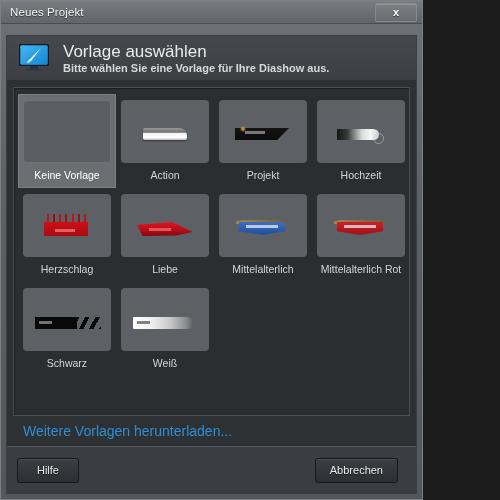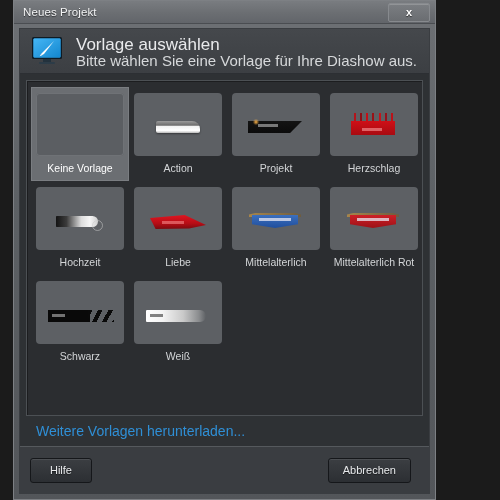--- a/index.html
+++ b/index.html
@@ -11,28 +11,29 @@
     width: 500px;
     height: 500px;
     overflow: hidden;
     font-family: "Liberation Sans", sans-serif;
     -webkit-font-smoothing: antialiased;
   }
 
   
   .window {
     position: absolute;
-    left: 13px; top: 0;
+    left: 0; top: 0;
     width: 423px;
     height: 500px;
     box-sizing: border-box;
     background: linear-gradient(180deg, #6e7175 0%, #5d6165 40%, #53565a 100%);
     border: 1px solid #7d8084;
     display: flex;
     flex-direction: column;
+    gap: 7px;
   }
 
   
   .titlebar {
     position: relative;
     height: 22px;
     flex: 0 0 22px;
     display: flex;
     align-items: center;
     padding-left: 9px;
@@ -100,24 +101,24 @@
     flex-direction: column;
     justify-content: flex-start;
   }
   .header-title {
     font-size: 17px;
     color: #e9eaec;
     line-height: 19px;
     font-weight: normal;
   }
   .header-sub {
-    font-size: 15px;
+    font-size: 11px;
     color: #d6d8da;
     line-height: 14px;
-    font-weight: normal;
+    font-weight: bold;
   }
 
   
   .content-wrap {
     flex: 1 1 auto;
     background: #2e3134;
     padding: 6px 6px 0 6px;
     display: flex;
     flex-direction: column;
   }
@@ -393,33 +394,33 @@
             <div class="thumb">
               <div class="art art-funken"></div>
               <div class="art art-funken-spark"></div>
               <div class="art art-funken-text"></div>
             </div>
             <div class="tile-label">Projekt</div>
           </div>
 
           <div class="tile">
             <div class="thumb">
+              <div class="art art-hochzeit"></div>
+              <div class="art art-hochzeit-ring"></div>
+            </div>
+            <div class="tile-label">Hochzeit</div>
+          </div>
+
+          <div class="tile">
+            <div class="thumb">
               <div class="art art-herz-spikes"></div>
               <div class="art art-herz"></div>
               <div class="art art-herz-text"></div>
             </div>
             <div class="tile-label">Herzschlag</div>
-          </div>
-
-          <div class="tile">
-            <div class="thumb">
-              <div class="art art-hochzeit"></div>
-              <div class="art art-hochzeit-ring"></div>
-            </div>
-            <div class="tile-label">Hochzeit</div>
           </div>
 
           <div class="tile">
             <div class="thumb">
               <div class="art art-liebe"></div>
               <div class="art art-liebe-text"></div>
             </div>
             <div class="tile-label">Liebe</div>
           </div>
 

